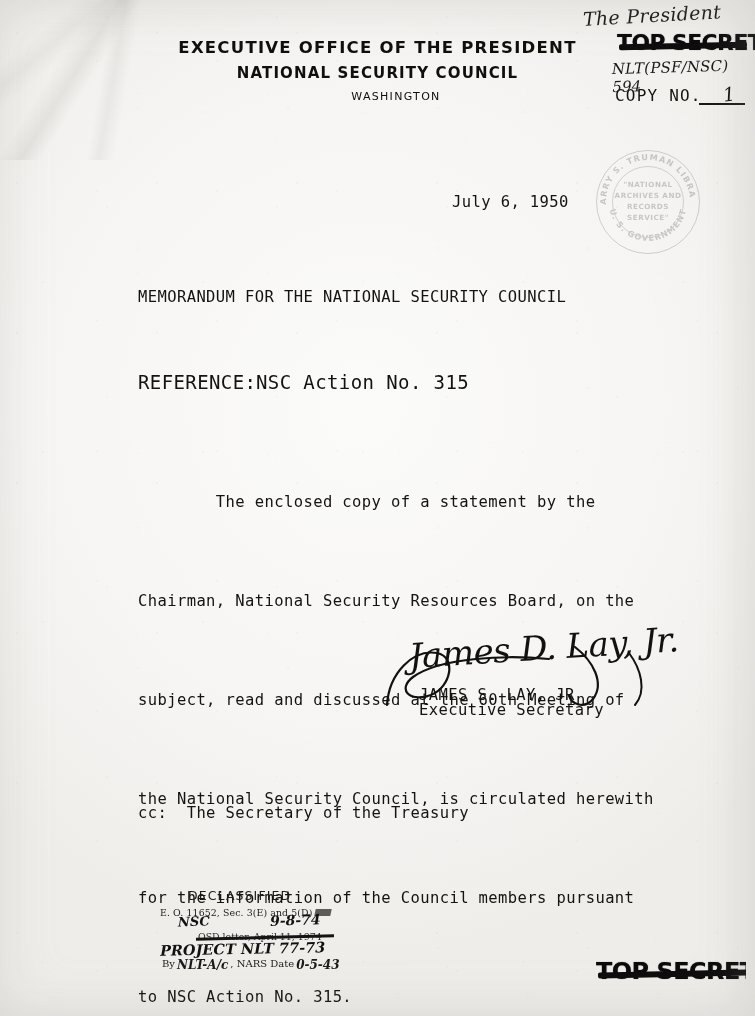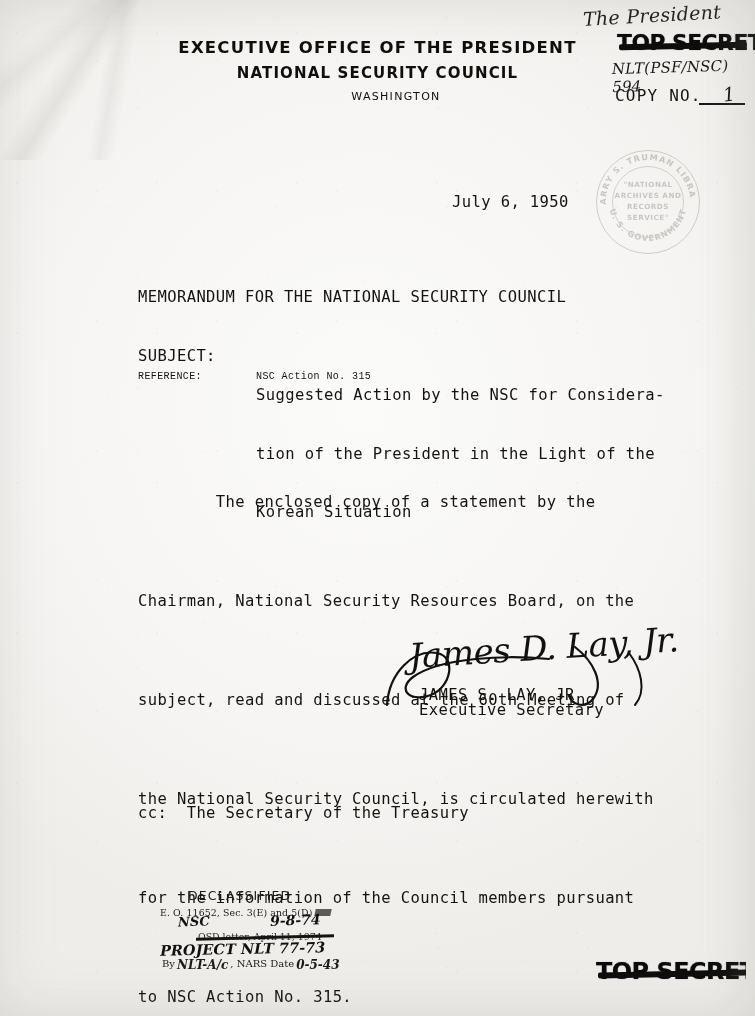--- a/index.html
+++ b/index.html
@@ -140,21 +140,21 @@
 
   
   #date-line{position:absolute;left:452px;top:193px;font-size:15.5px;}
   #memo-for{position:absolute;left:138px;top:272px;font-size:15.5px;margin-top:16px;}
 
   #subject-block{position:absolute;left:138px;top:308px;font-size:15.5px;line-height:19.5px;}
   #subject-block .row{display:flex;}
   #subject-label{width:118px;flex:none;}
   #subject-lines div{white-space:pre;}
 
-  #reference-block{position:absolute;left:138px;top:371px;font-size:10px;display:flex;font-family:Liberation Mono, monospace;}
+  #reference-block{position:absolute;left:138px;top:371px;font-size:19px;display:flex;}
   #reference-label{width:118px;flex:none;}
 
   #body-para{
     position:absolute;left:138px;top:420px;width:530px;
     font-size:15.5px;line-height:33px;
   }
   #body-para div{white-space:pre;}
 
   
   #signature{
@@ -273,30 +273,20 @@
       <span>ARCHIVES AND</span>
       <span>RECORDS</span>
       <span>SERVICE"</span>
     </div>
   </div>
 
   <div id="date-line" class="typed">July 6, 1950</div>
 
   <div id="memo-for" class="typed">MEMORANDUM FOR THE NATIONAL SECURITY COUNCIL</div>
 
-  <div id="subject-block" class="typed">
-    <div class="row">
-      <span id="subject-label">SUBJECT:</span>
-      <span id="subject-lines">
-        <div>Suggested Action by the NSC for Considera-</div>
-        <div>tion of the President in the Light of the</div>
-        <div>Korean Situation</div>
-      </span>
-    </div>
-  </div>
 
   <div id="reference-block" class="typed">
     <span id="reference-label">REFERENCE:</span>
     <span>NSC Action No. 315</span>
   </div>
 
   <div id="body-para" class="typed">
     <div>        The enclosed copy of a statement by the</div>
     <div>Chairman, National Security Resources Board, on the</div>
     <div>subject, read and discussed at the 60th Meeting of</div>

